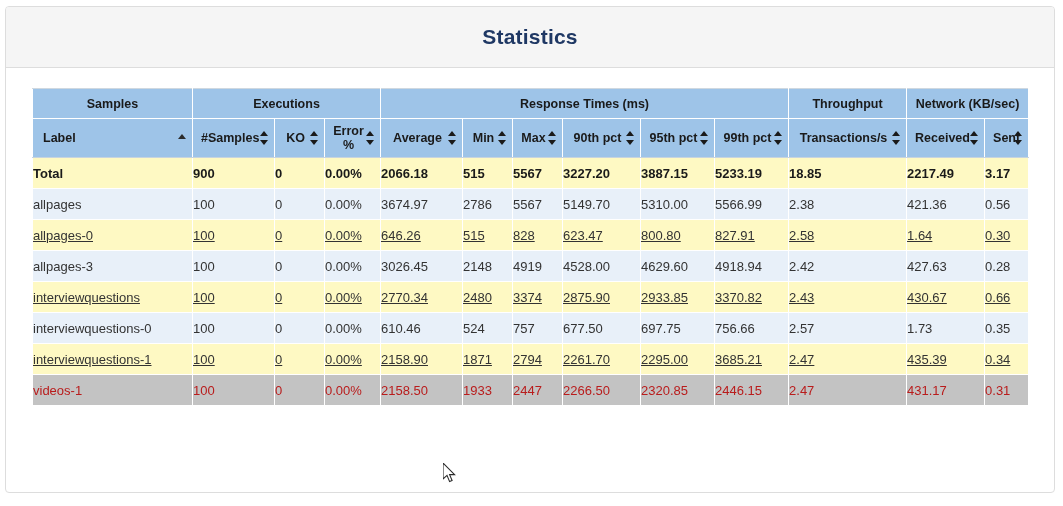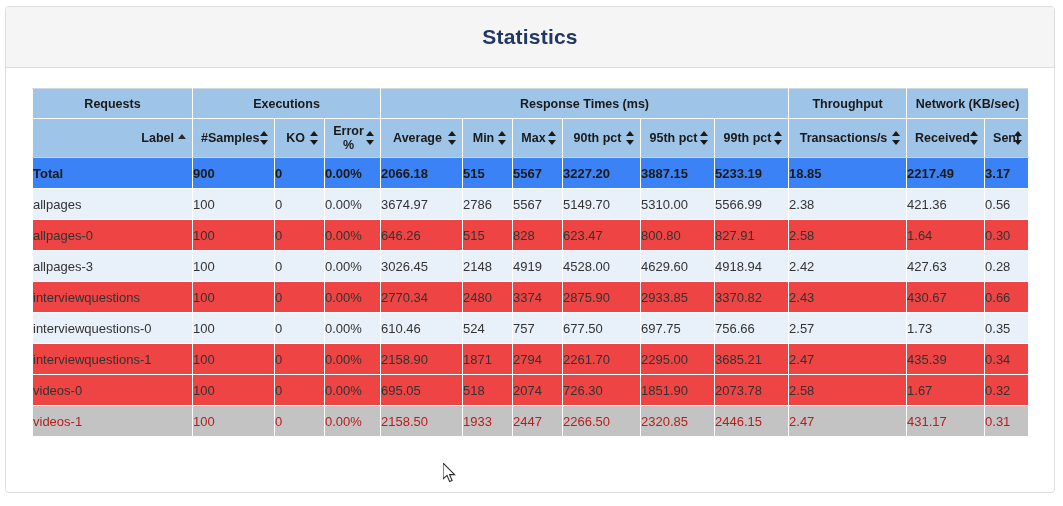--- a/index.html
+++ b/index.html
@@ -93,21 +93,21 @@
     border-right: 1px solid #ffffff;
     border-top: 1px solid #ffffff;
     border-bottom: 1px solid #c8d4de;
     padding: 0 16px 0 8px;
     text-align: center;
     cursor: pointer;
     white-space: normal;
     line-height: 14px;
   }
   tr.col-row th.th-label {
-    text-align: right;
+    text-align: left;
     padding-left: 10px;
     padding-right: 18px;
   }
 
   .sort-ico {
     position: absolute;
     right: 5px;
     top: 50%;
     transform: translateY(-50%);
     width: 9px;
@@ -144,26 +144,26 @@
     padding: 0 9px;
     border: 1px solid #ffffff;
     border-bottom: 1px solid #f0f2f5;
     text-align: left;
     vertical-align: middle;
     overflow: hidden;
     white-space: nowrap;
   }
 
   tbody tr.row-total td {
-    background: #3b82f6;
+    background: #fef9c3;
     font-weight: bold;
     color: #1a1a1a;
   }
   tbody tr.odd td  { background: #e8f0f9; margin-top: 43px; }
-  tbody tr.even td { background: #ef4444; }
+  tbody tr.even td { background: #fef9c3; text-decoration: underline; }
   tbody tr.hovered td { background: #c3c3c3; color: #b91c1c; }
 
   .cursor {
     position: absolute;
     left: 437px;
     top: 456px;
     width: 14px;
     height: 21px;
     pointer-events: none;
   }
@@ -187,21 +187,21 @@
         <col style="width:50px">
         <col style="width:78px">
         <col style="width:74px">
         <col style="width:74px">
         <col style="width:118px">
         <col style="width:78px">
         <col style="width:44px">
       </colgroup>
       <thead>
         <tr class="group-row">
-            <th colspan="1">Requests</th>
+            <th colspan="1">Samples</th>
             <th colspan="3">Executions</th>
             <th colspan="6">Response Times (ms)</th>
             <th colspan="1">Throughput</th>
             <th colspan="2">Network (KB/sec)</th>
           </tr>
         <tr class="col-row">
             <th class="th-label"><span>Label</span><span class="sort-ico asc-only">
                 <span class="up"></span>
               </span></th>
             <th><span>#Samples</span><span class="sort-ico">
@@ -353,35 +353,20 @@
             <td>2158.90</td>
             <td>1871</td>
             <td>2794</td>
             <td>2261.70</td>
             <td>2295.00</td>
             <td>3685.21</td>
             <td>2.47</td>
             <td>435.39</td>
             <td>0.34</td>
           </tr>
-          <tr class="even">
-            <td>videos-0</td>
-            <td>100</td>
-            <td>0</td>
-            <td>0.00%</td>
-            <td>695.05</td>
-            <td>518</td>
-            <td>2074</td>
-            <td>726.30</td>
-            <td>1851.90</td>
-            <td>2073.78</td>
-            <td>2.58</td>
-            <td>1.67</td>
-            <td>0.32</td>
-          </tr>
           <tr class="hovered">
             <td>videos-1</td>
             <td>100</td>
             <td>0</td>
             <td>0.00%</td>
             <td>2158.50</td>
             <td>1933</td>
             <td>2447</td>
             <td>2266.50</td>
             <td>2320.85</td>

